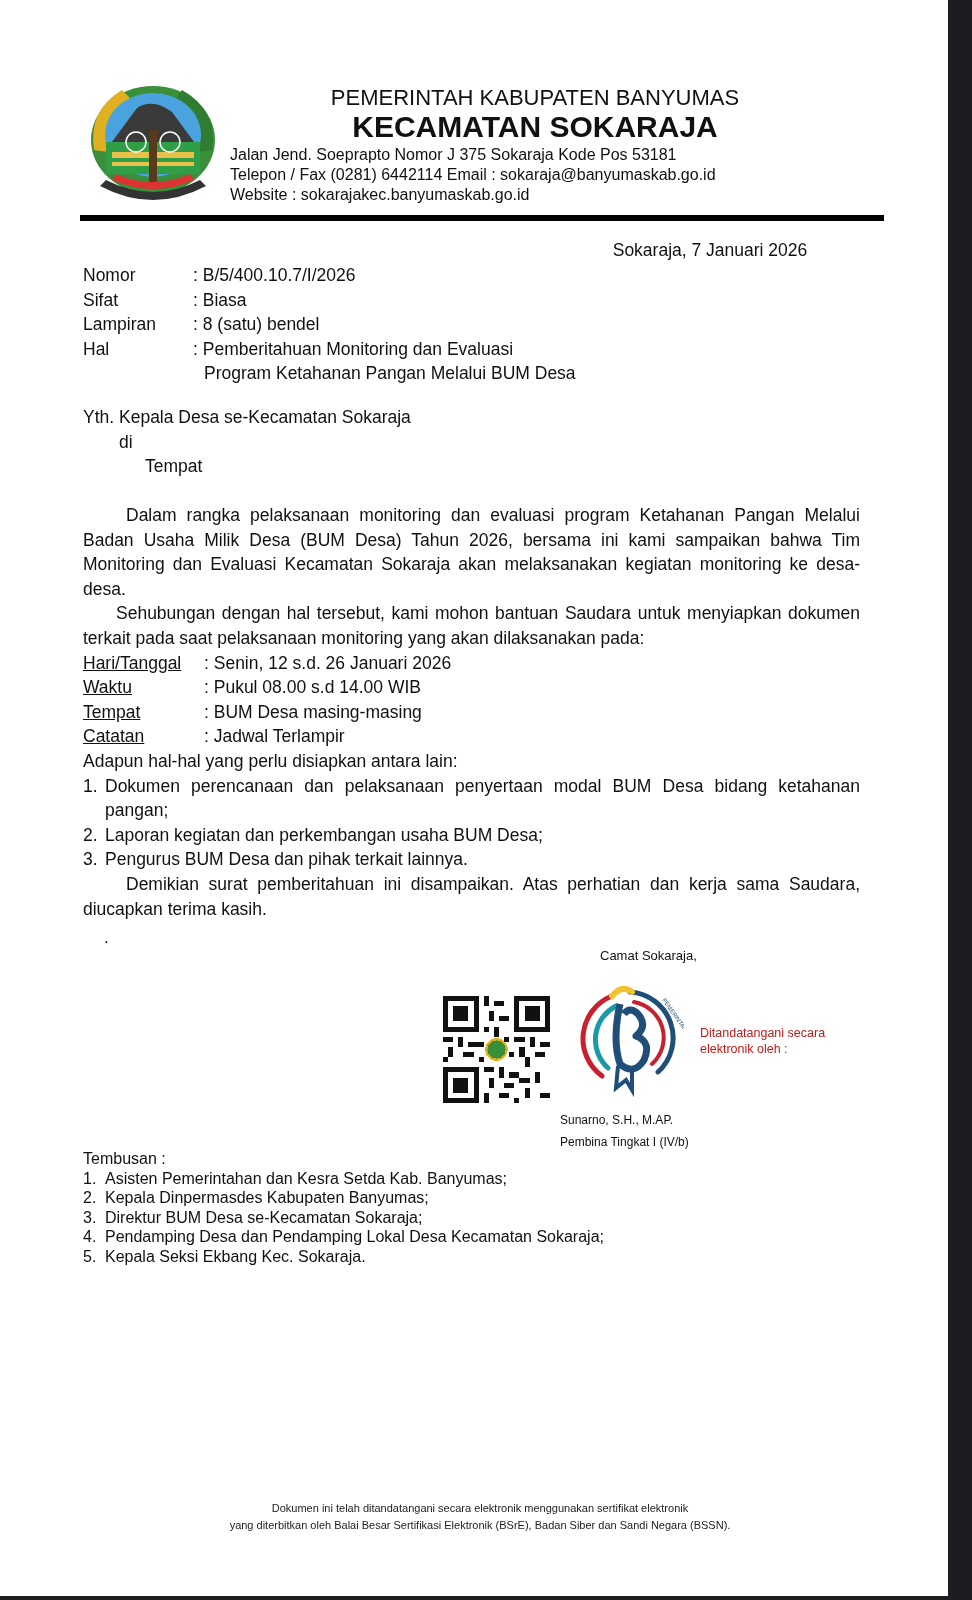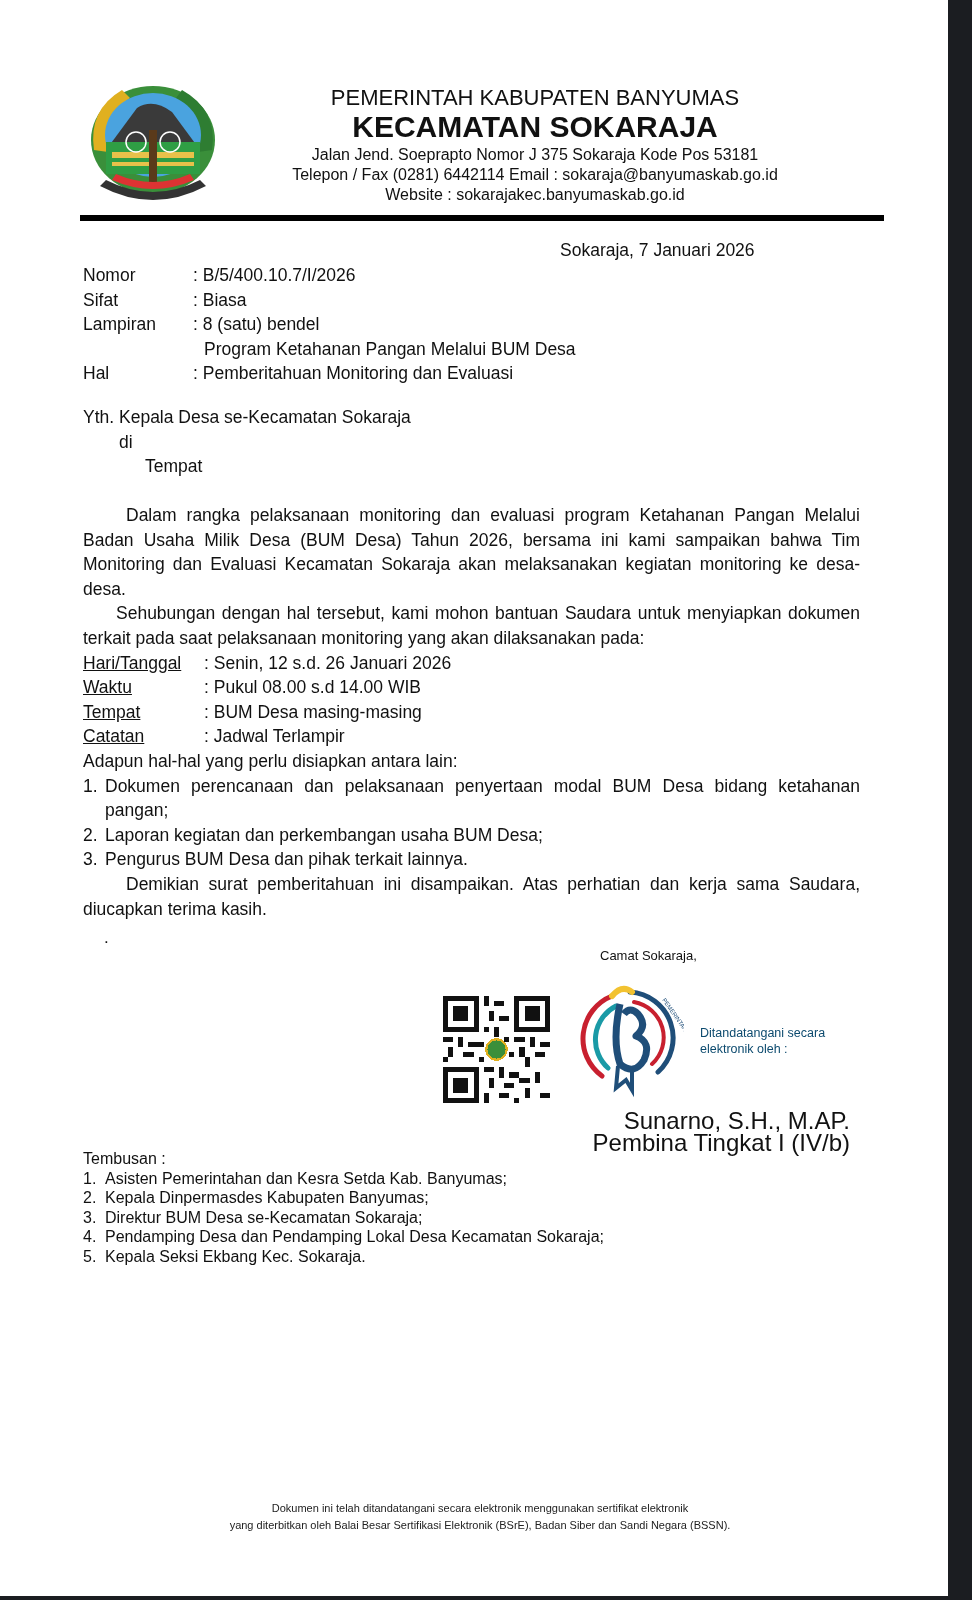--- a/index.html
+++ b/index.html
@@ -7,44 +7,44 @@
       width: 972px; height: 1600px; position: relative; overflow: hidden;
       background: #ffffff; color: #111111;
       font-family: "Liberation Sans", sans-serif;
     }
     .right-edge { position: absolute; left: 948px; top: 0; width: 24px; height: 1600px; background: #1b1d21; }
     .bottom-edge { position: absolute; left: 0; top: 1596px; width: 972px; height: 4px; background: #1b1d21; }
     .abs { position: absolute; }
     .logo { left: 82px; top: 80px; width: 142px; height: 132px; }
     .kop-line1 { left: 250px; top: 85px; width: 570px; text-align: center; font-size: 22px; letter-spacing: 0; }
     .kop-line2 { left: 250px; top: 110px; width: 570px; text-align: center; font-size: 30px; font-weight: bold; }
-    .kop-addr { left: 230px; width: 610px; text-align: center; font-size: 16px; }
+    .kop-addr { left: 230px; width: 610px; font-size: 16px; }
     .rule-thick { left: 80px; top: 215px; width: 804px; height: 6px; background: #000; }
     .txt { font-size: 17.5px; line-height: 24.6px; white-space: nowrap; }
-    .date { left: 560px; top: 238px; width: 300px; text-align: left; }
+    .date { left: 560px; top: 238px; width: 300px; text-align: center; }
     .meta { left: 83px; top: 263px; }
     .meta .row { display: flex; }
     .meta .k { width: 110px; }
     .meta .v { }
     .addressee { left: 83px; top: 405px; }
     .body { left: 83px; top: 503px; width: 777px; }
     .para { text-align: justify; text-align-last: left; white-space: normal; }
     .ind { text-indent: 43px; }
     .ind2 { text-indent: 33px; }
     .sched .row { display: flex; }
     .sched .k { width: 121px; text-decoration: underline; }
     .list .li { display: flex; white-space: normal; }
     .list .n { width: 22px; flex: none; }
     .list .t { flex: 1; text-align: justify; text-align-last: left; }
     .dot { left: 104px; top: 928px; font-size: 17px; }
     .camat { left: 600px; top: 948px; width: 210px; text-align: left; font-size: 13px; }
     .qr { left: 443px; top: 996px; width: 107px; height: 107px; }
     .seal { left: 572px; top: 980px; width: 112px; height: 118px; }
-    .signed-by { left: 700px; top: 1025px; font-size: 12.5px; line-height: 16px; color: #0c4a6e; }
-    .signer { left: 560px; top: 1110px; width: 290px; text-align: right; font-size: 24px; line-height: 21.5px; }
+    .signed-by { left: 700px; top: 1025px; font-size: 12.5px; line-height: 16px; color: #b91c1c; }
+    .signer { left: 560px; top: 1110px; width: 290px; text-align: left; font-size: 12px; line-height: 21.5px; }
     .cc { left: 83px; top: 1149px; font-size: 16px; line-height: 19.6px; }
     .cc .li { display: flex; }
     .cc .n { width: 22px; }
     .foot { left: 160px; top: 1500px; width: 640px; text-align: center; font-size: 11px; line-height: 17px; color: #222; }
   </style>
 </head>
 <body>
 
 <div class="right-edge"></div>
 <div class="bottom-edge"></div>
@@ -82,26 +82,26 @@
     </div>
   <div class="row">
       <span class="k">Sifat</span>
       <span class="v">: Biasa</span>
     </div>
   <div class="row">
       <span class="k">Lampiran</span>
       <span class="v">: 8 (satu) bendel</span>
     </div>
   <div class="row">
+      <span class="k">Hal</span>
+      <span class="v">: Pemberitahuan Monitoring dan Evaluasi</span>
+    </div>
+  <div class="row">
       <span class="k" style="width:121px;"></span>
       <span class="v">Program Ketahanan Pangan Melalui BUM Desa</span>
-    </div>
-  <div class="row">
-      <span class="k">Hal</span>
-      <span class="v">: Pemberitahuan Monitoring dan Evaluasi</span>
     </div>
 </div>
 
 <div class="abs txt addressee">
   <div>Yth. Kepala Desa se-Kecamatan Sokaraja</div>
   <div style="padding-left:36px;">di</div>
   <div style="padding-left:62px;">Tempat</div>
 </div>
 
 <div class="abs txt body">

